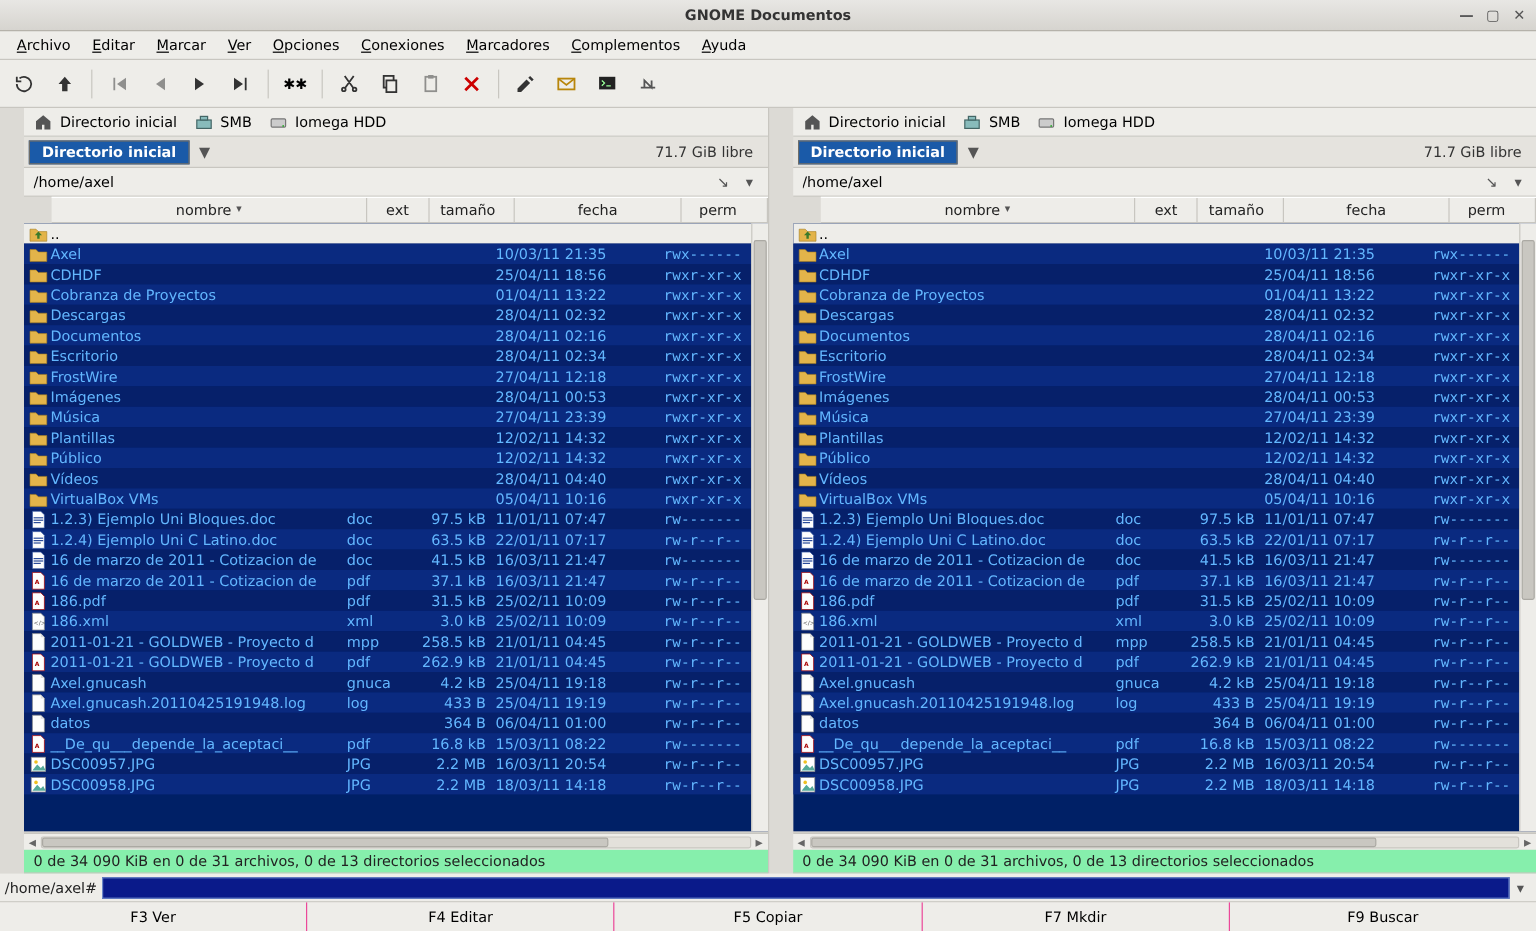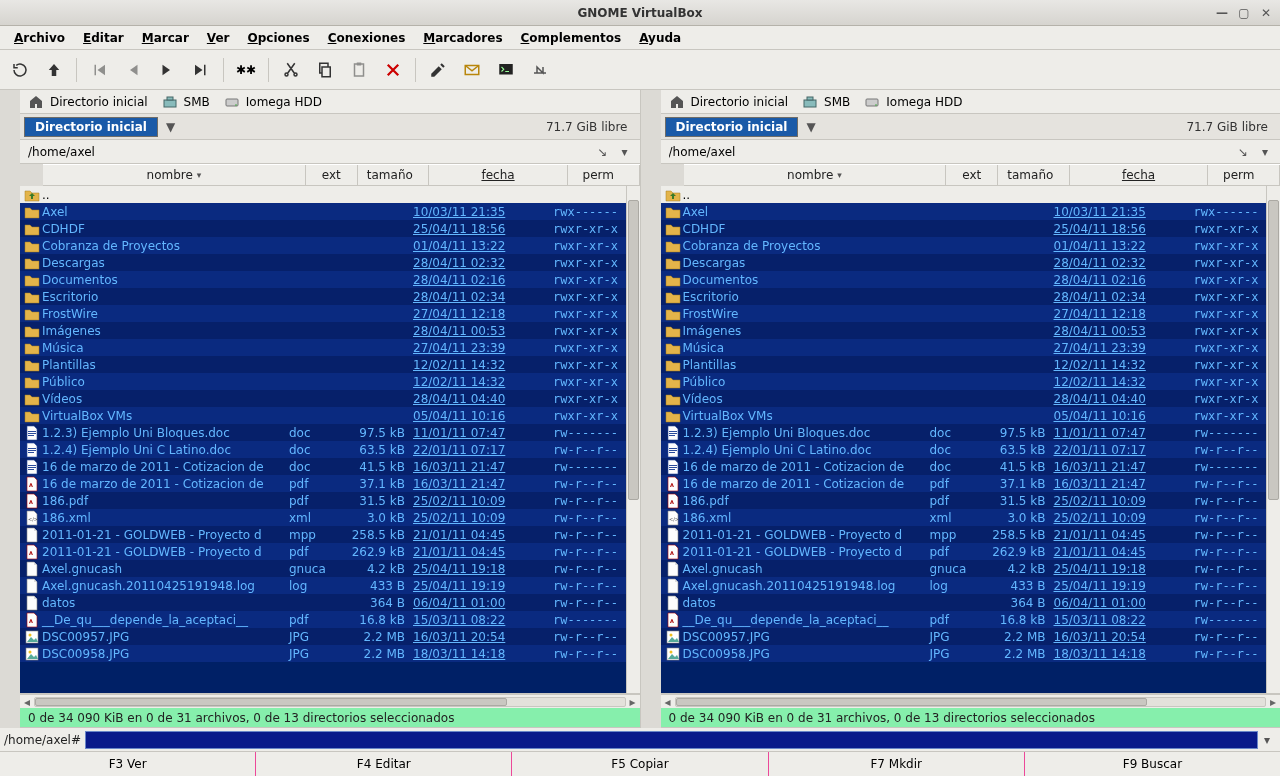--- a/index.html
+++ b/index.html
@@ -1,21 +1,21 @@
 <!DOCTYPE html>
 <html><head>
 <meta charset="utf-8">
 <style>
   * { box-sizing: border-box; margin: 0; padding: 0; }
   body { font-family: "DejaVu Sans", "Liberation Sans", Arial, sans-serif; font-size: 12px; background: #dcdad5; color: #000; width: 1280px; height: 776px; overflow: hidden; display: flex; flex-direction: column; }
   .titlebar { height: 26px; background: linear-gradient(#e8e7e4,#d6d4cf); border-bottom:1px solid #b5b2aa; display:flex; align-items:center; justify-content:center; position:relative; font-weight:bold; color:#333; }
   .titlebar .wincontrols { position:absolute; right:6px; display:flex; gap:6px; }
   .titlebar .wincontrols span { width:16px; height:16px; display:flex; align-items:center; justify-content:center; color:#555; cursor:pointer; }
   .menubar { height:24px; background:#eeede9; border-bottom:1px solid #c8c6c0; display:flex; align-items:center; padding:0 6px; gap:2px; }
-  .menubar span { padding:2px 8px; cursor:pointer;font-weight:bold; }
+  .menubar span { padding:2px 8px; cursor:pointer; }
   .menubar span u { text-decoration: underline; }
   .toolbar { height:40px; background:#eeede9; border-bottom:1px solid #c8c6c0; display:flex; align-items:center; padding:0 6px; gap:6px; }
   .tbtn { width:28px; height:28px; display:flex; align-items:center; justify-content:center; cursor:pointer; border-radius:2px; }
   .tsep { width:1px; height:24px; background:#c8c6c0; margin:0 2px; }
   .tbtn svg { width:18px; height:18px; }
   .tbtn.disabled { opacity:0.5; cursor:default; }
   .panels-wrap { flex:1; display:flex; min-height:0; }
   .panel { flex:1; display:flex; flex-direction:column; min-width:0; border-right:1px solid #c8c6c0;padding-left:20px; }
   .panel:last-child { border-right:none; }
   .drives { height:24px; background:#eeede9; border-bottom:1px solid #c8c6c0; display:flex; align-items:center; padding:0 8px; gap:14px; }
@@ -52,31 +52,31 @@
   .cmdrow .prompt { padding-right:4px; color:#222; }
   .cmdrow input { flex:1; background:#0a1a8a; color:#fff; border:1px solid #495; border:1px solid #6a86c8; padding:2px 6px; font:inherit; height:18px; }
   .cmdrow .drop { width:18px; text-align:center; color:#555; cursor:pointer; }
   .fkeys { height:24px; background:#eeede9; display:flex; }
   .fkeys .fk { flex:1; border-right:1px solid #ec4899; display:flex; align-items:center; justify-content:center; cursor:pointer; }
   .fkeys .fk:last-child { border-right:none; }
   
   .w-name { width:265px; }
   .w-ext  { width:52px; }
   .w-size { width:72px; text-align:right; padding-right:6px;}
-  .w-date { width:140px;text-decoration:underline; }
+  .w-date { width:140px; }
   .w-perm { width:72px; text-align:right; padding-right:10px;}
   .headers .w-name { text-align:center; }
   .c-size { text-align:right; padding-right:6px; }
   .c-perm { text-align:right; padding-right:10px; font-family:monospace; }
 </style>
 </head>
 <body>
 
 <div class="titlebar">
-  <span>GNOME VirtualBox</span>
+  <span>GNOME Documentos</span>
   <div class="wincontrols">
     <span>—</span>
     <span>▢</span>
     <span>✕</span>
   </div>
 </div>
 
 <div class="menubar" id="menubar">
     <span><u>A</u>rchivo</span>
     <span><u>E</u>ditar</span>

